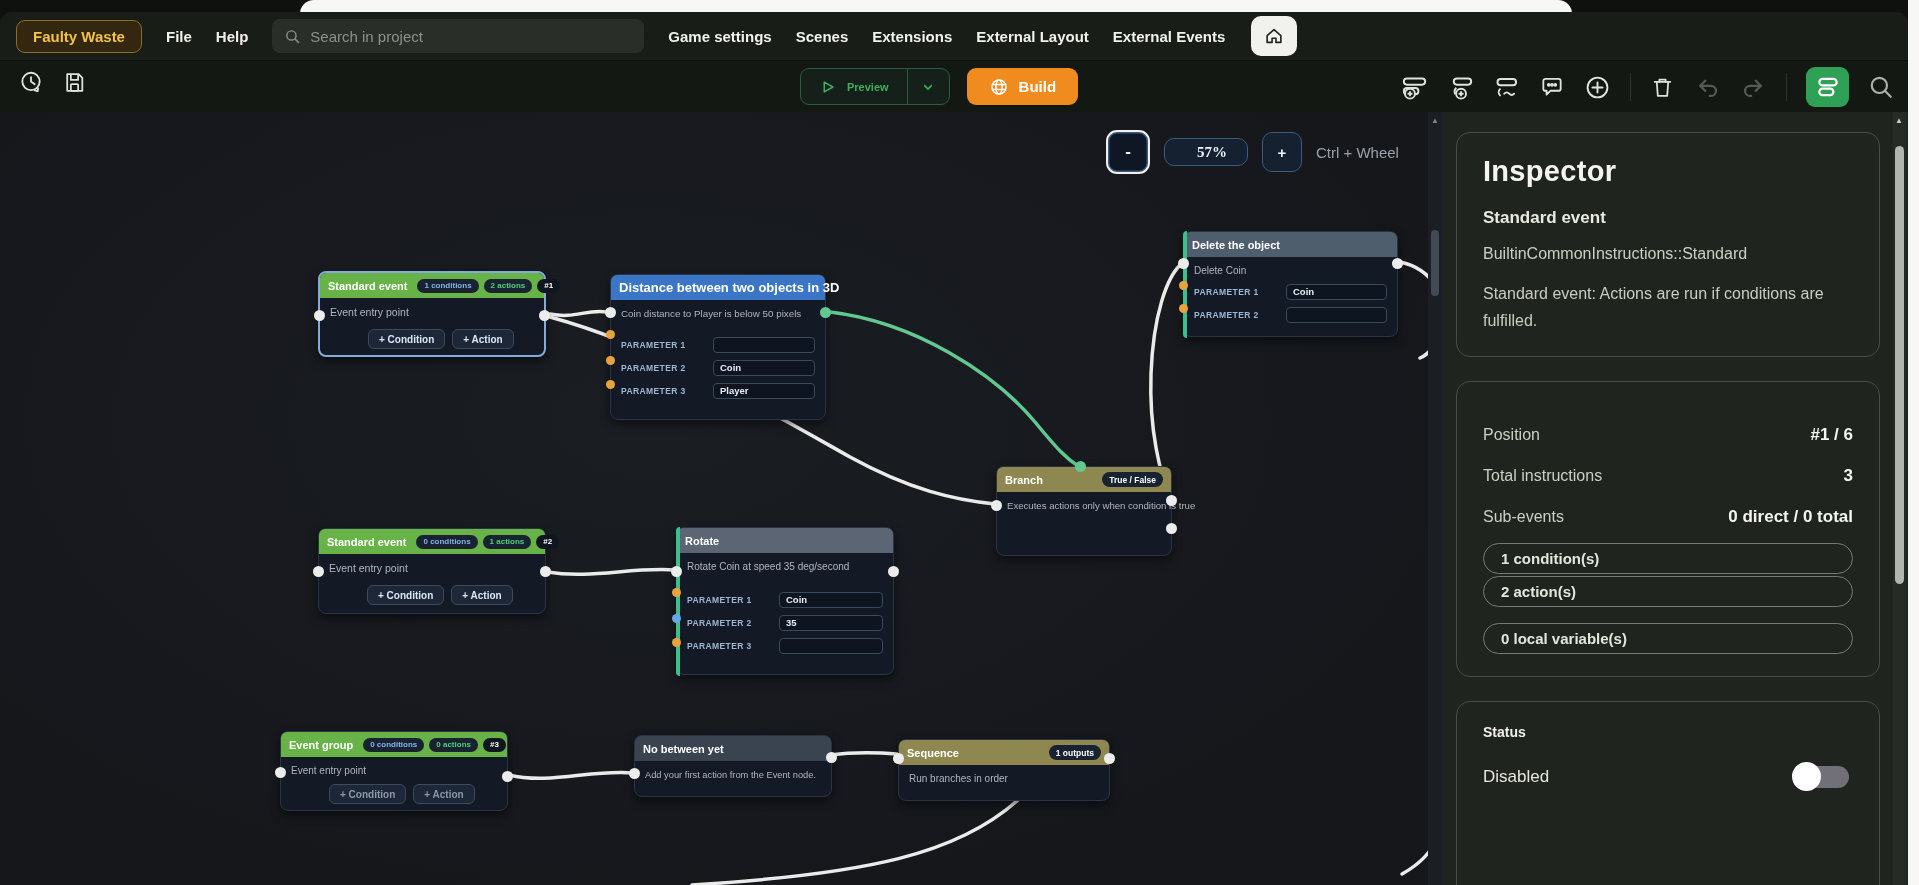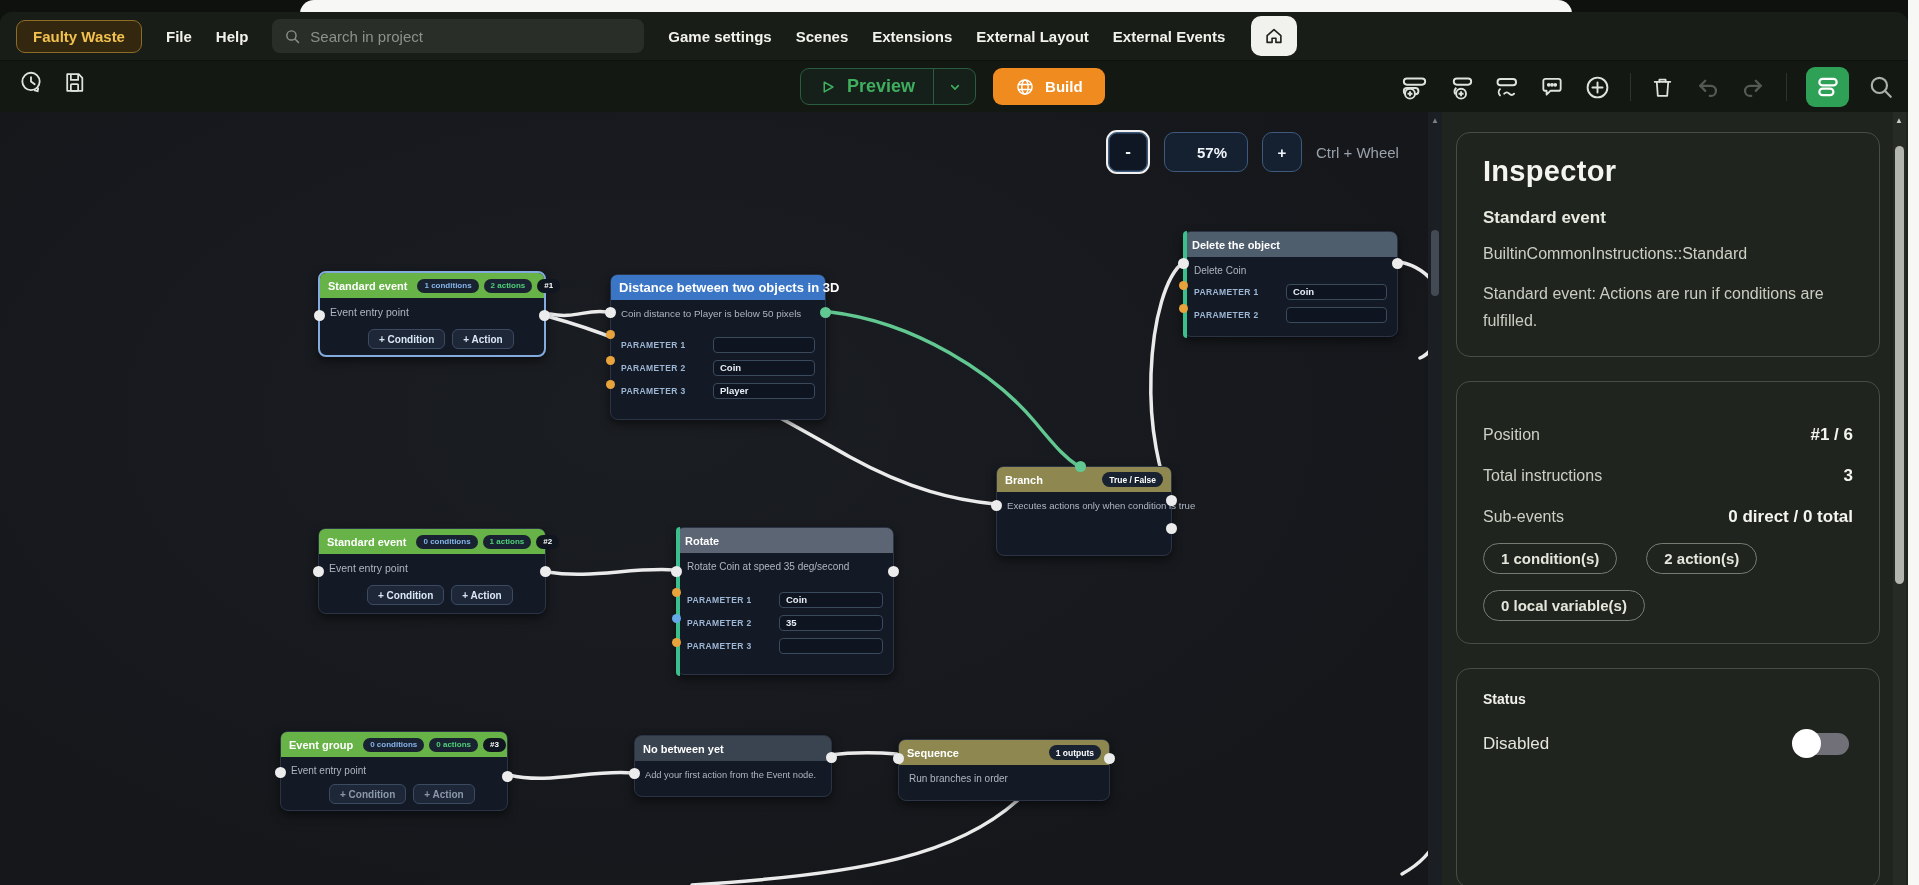--- a/index.html
+++ b/index.html
@@ -16,38 +16,38 @@
   .searchbox svg { flex:0 0 auto; }
   .searchbox input { background:transparent; border:none; outline:none; color:#d0d4cc; font-size:15px; width:100%; font-family:inherit; }
   .searchbox input::placeholder { color:#8b928b; }
   .home-btn { width:46px; height:40px; background:#f1f1ed; border:none; border-radius:10px; display:flex; align-items:center; justify-content:center; margin-left:2px; }
 
   
   .toolbar { position:relative; height:52px; background:#141813; border-top:1px solid #0d100d; }
   .tb-left { position:absolute; left:18px; top:8px; display:flex; gap:18px; align-items:center; color:#e2e6e1; }
   .tb-center { position:absolute; left:800px; top:7px; display:flex; align-items:center; }
   .preview-btn { display:flex; height:37px; border:1.5px solid #2a5c3f; border-radius:9px; background:#15201a; color:#3fae5e; overflow:hidden; }
-  .pv-main { display:flex; align-items:center; gap:10px; padding:0 18px; font-weight:bold; font-size:18px; }
+  .pv-main { display:flex; align-items:center; gap:10px; padding:0 18px; font-weight:bold; font-size:11px; }
   .pv-arrow { width:42px; display:flex; align-items:center; justify-content:center; border-left:1.5px solid #2a5c3f; }
   .build-btn { display:flex; align-items:center; gap:10px; height:37px; padding:0 22px; margin-left:17px; background:#f08b20; border:none; border-radius:9px; color:#fff; font-weight:bold; font-size:15px; font-family:inherit; }
   .tb-right { position:absolute; right:14px; top:6px; display:flex; gap:19px; align-items:center; color:#dfe3de; height:40px; }
   .tb-icon { background:none; border:none; color:#dfe3de; display:flex; align-items:center; }
   .tb-icon.dim { color:#545a54; }
   .tb-divider { width:1px; height:28px; background:#2e332d; }
   .tb-active { width:43px; height:40px; background:#2fa156; border:none; border-radius:9px; display:flex; align-items:center; justify-content:center; }
 
   
   .main { display:flex; height:773px; }
   .canvas { position:relative; flex:1; background:radial-gradient(ellipse at 45% 40%, #1a1d22 0%, #15171b 75%); overflow:hidden; }
   .wires { position:absolute; left:0; top:0; z-index:1; }
 
   
   .zoomctl { position:absolute; left:1106px; top:18px; display:flex; align-items:center; gap:14px; z-index:6; }
   .zminus { width:44px; height:44px; border:2.5px solid #f0f0f0; border-radius:11px; background:#0f1724; box-shadow:inset 0 0 0 1.5px #3c5a7d; color:#eef4fa; font-weight:bold; font-size:17px; display:flex; align-items:center; justify-content:center; font-family:inherit; }
-  .zpct { min-width:84px; height:40px; background:#152030; border:1.5px solid #3d5a7e; border-radius:10px; color:#eef4fa; font-weight:bold; font-size:15px; display:flex; align-items:center; justify-content:center; font-family:Liberation Sans, sans-serif;padding-left:12px; }
+  .zpct { min-width:84px; height:28px; background:#152030; border:1.5px solid #3d5a7e; border-radius:10px; color:#eef4fa; font-weight:bold; font-size:15px; display:flex; align-items:center; justify-content:center; font-family:Liberation Serif, serif;padding-left:12px; }
   .zplus { width:40px; height:40px; background:#152030; border:1.5px solid #3d5a7e; border-radius:10px; color:#eef4fa; font-weight:bold; font-size:15px; display:flex; align-items:center; justify-content:center; font-family:inherit; }
   .zhint { color:#99a1ab; font-size:15px; }
 
   
   .cv-scroll { position:absolute; right:0; top:0; bottom:0; width:14px; background:#1b1f24; z-index:7; }
   .cv-arrow { position:absolute; top:4px; left:3px; font-size:8px; color:#7a8188; }
   .cv-thumb { position:absolute; top:118px; left:3px; width:8px; height:66px; background:#434a53; border-radius:4px; }
 
   
   .node { position:absolute; background:#141a25; border:1.5px solid #2b3445; border-radius:8px; box-shadow:0 4px 10px rgba(0,0,0,.5); z-index:2; }
@@ -81,21 +81,21 @@
   .panel { position:relative; width:466px; background:#20241e; padding:20px 28px 0 14px; overflow:hidden; }
   .card { border:1px solid #474d46; border-radius:14px; padding:22px 26px; margin-bottom:24px; }
   .insp-title { color:#f4f5ee; font-size:29px; font-weight:bold; letter-spacing:.3px; }
   .ev-name { color:#e8eadf; font-size:17px; font-weight:bold; margin-top:20px; }
   .ev-type { color:#ccd0c4; font-size:16px; margin-top:17px; }
   .ev-desc { color:#c9cdc1; font-size:16px; margin-top:17px; line-height:1.7; }
   .card-h { color:#f0f1ea; font-size:19px; font-weight:bold; }
   .ov-row { display:flex; justify-content:space-between; align-items:baseline; margin-top:21px; }
   .ov-label { color:#ccd0c4; font-size:16px; }
   .ov-value { color:#f4f5ee; font-size:17px; font-weight:bold; }
-  .pill-row { display:flex; gap:29px; margin-top:16px; }
+  .pill-row { display:flex; gap:2px; margin-top:16px;flex-direction:column; }
   .pill { border:1px solid #767c72; border-radius:18px; padding:6px 17px; color:#e4e6dc; font-size:15px; font-weight:bold; white-space:nowrap; background:none; font-family:inherit; }
   .status-row { display:flex; justify-content:space-between; align-items:center; margin-top:26px; }
   .status-label { color:#e4e6dc; font-size:17px; }
   .switch { position:relative; width:54px; height:22px; border-radius:12px; background:#716f78; margin-right:4px; }
   .knob { position:absolute; left:-3px; top:-4px; width:29px; height:29px; border-radius:50%; background:#fff; }
   .pn-scroll { position:absolute; right:2px; top:0; bottom:0; width:13px; background:#262b25; }
   .pn-arrow { position:absolute; top:4px; left:2px; font-size:8px; color:#c8ccc4; }
   .pn-thumb { position:absolute; top:34px; left:2px; width:9px; height:438px; background:#b2b6ae; border-radius:5px; }
 </style>
 </head>

